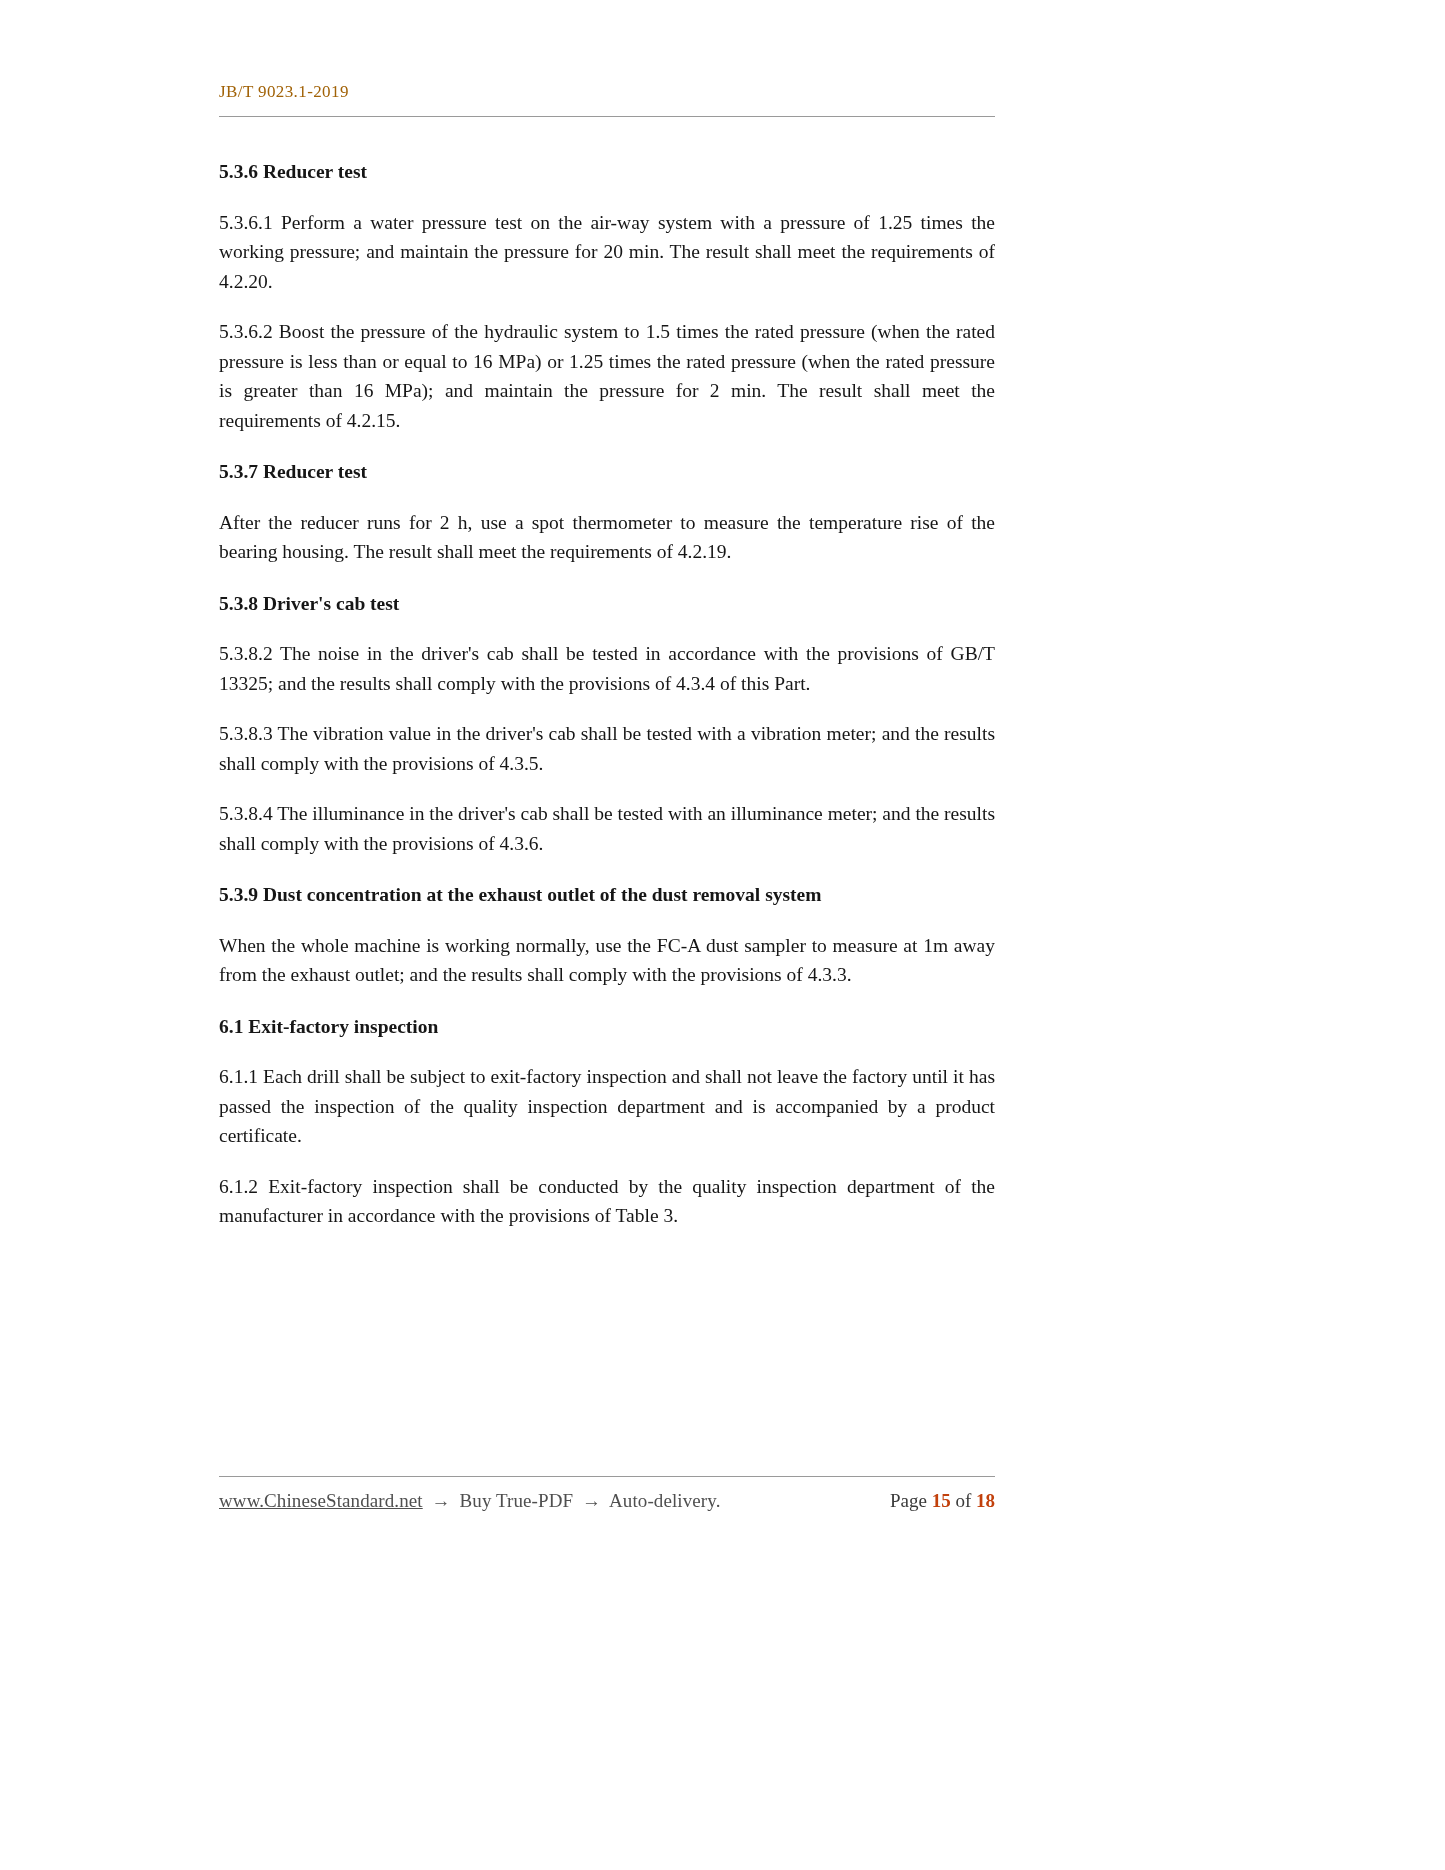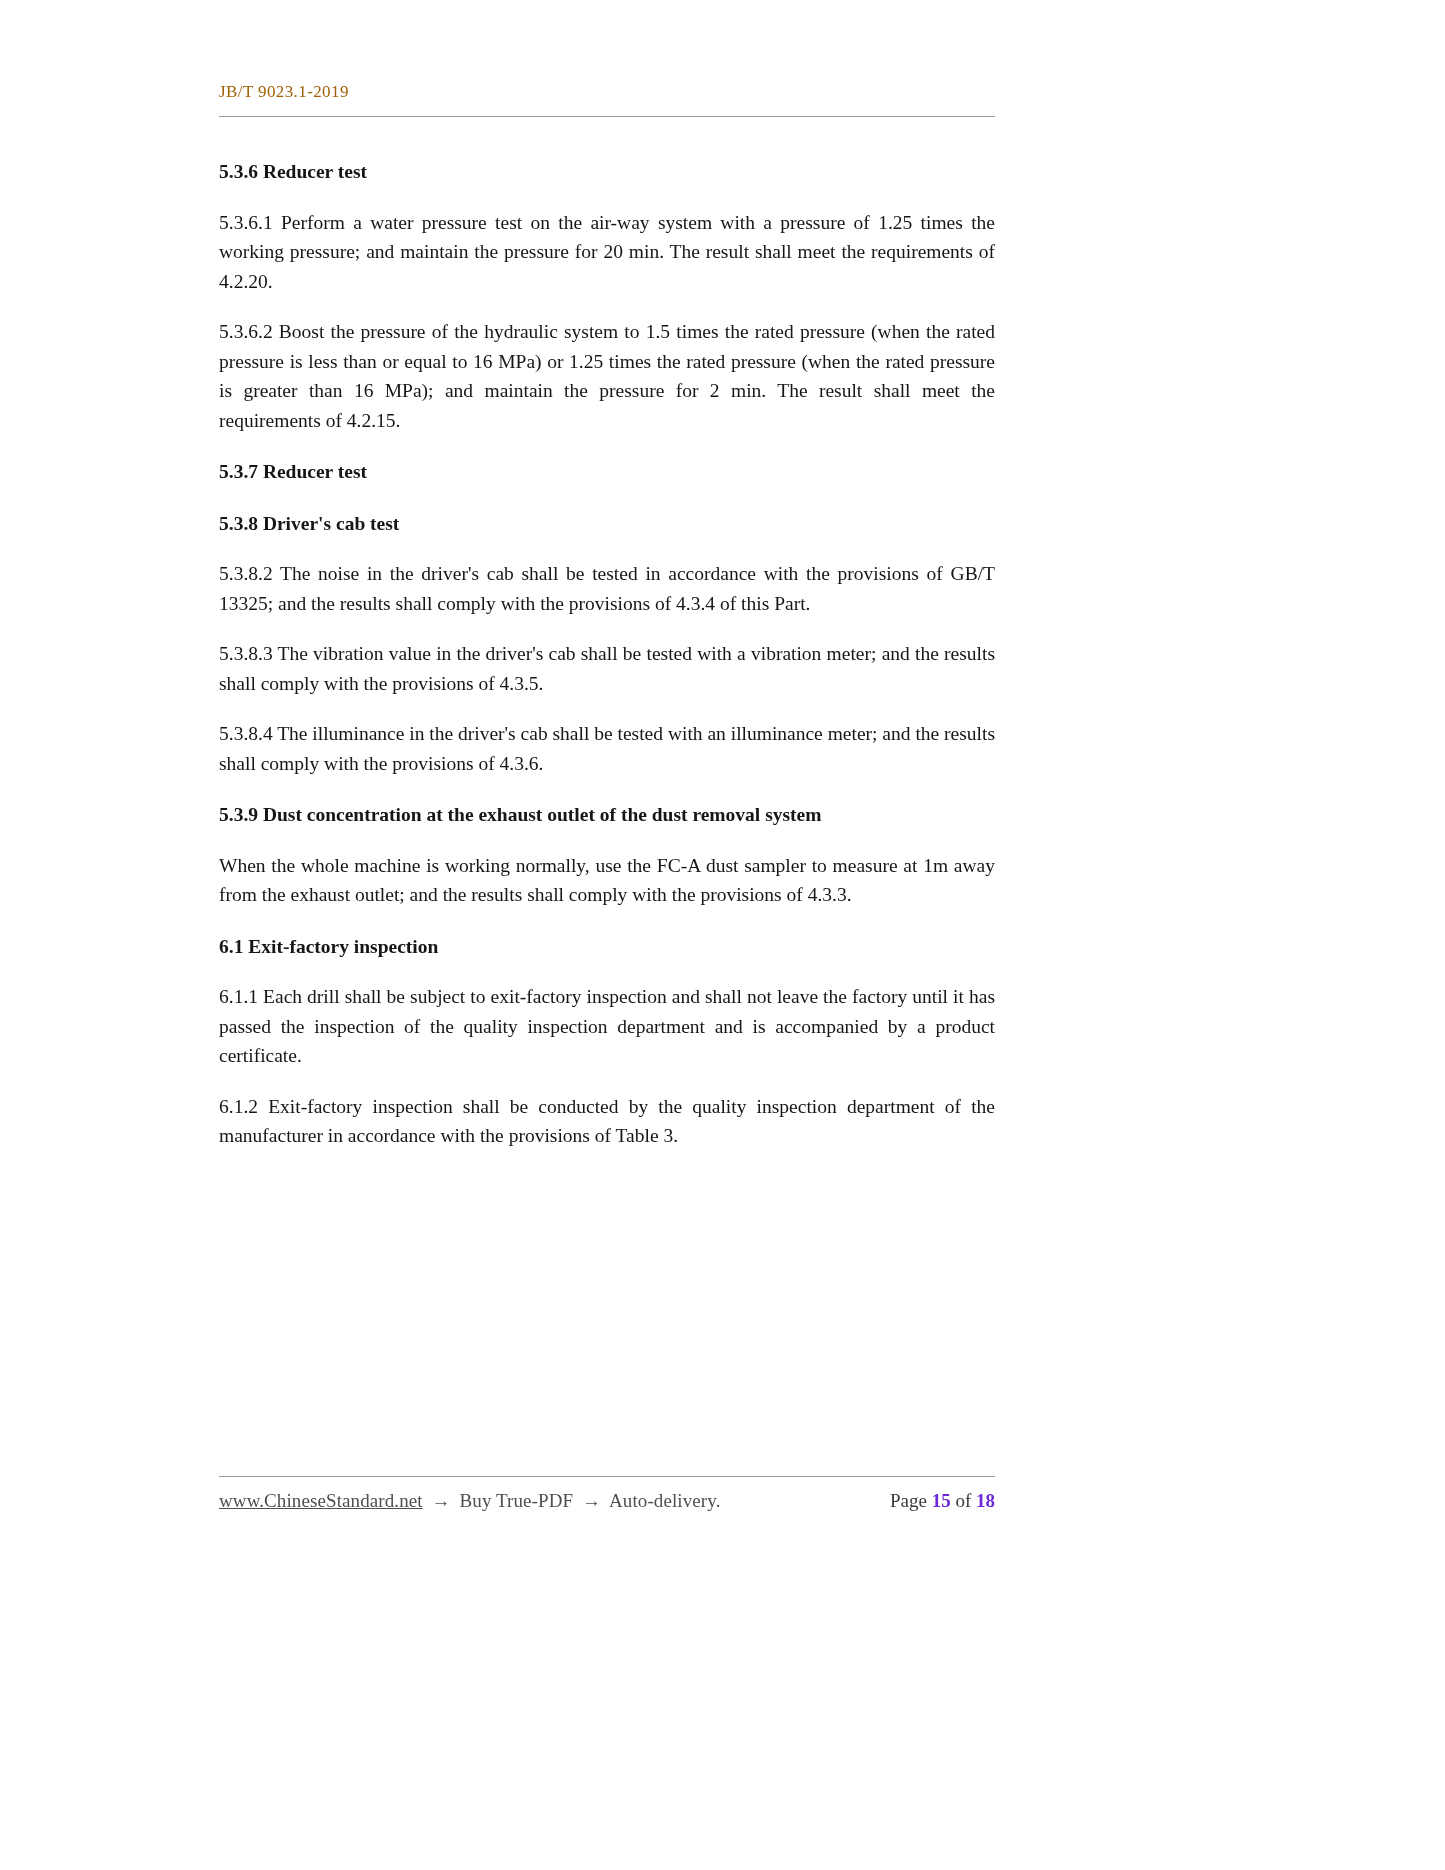--- a/index.html
+++ b/index.html
@@ -56,39 +56,40 @@
     justify-content: space-between;
     align-items: center;
     margin-top: 13px;
     font-size: 19px;
     color: #4f4f4f;
   }
   .footer-left { letter-spacing: 0.1px; }
   .footer-left .link { text-decoration: underline; cursor: pointer; }
   .footer-left .arrow { padding: 0 4px; }
   .footer-right { color: #3a3a3a; }
-  .footer-right b { color: #6d28d9; }
+  .footer-right b { color: #c2410c; }
 </style>
 </head>
 <body>
 
 <div class="header-wrap">
   <div class="doc-number">JB/T 9023.1-2019</div>
   <hr class="header-rule">
 </div>
 
 <main class="main">
   <h2 class="h3">5.3.6 Reducer test</h2>
 
   <p class="para"><b class="num">5.3.6.1</b> <span>Perform a water pressure test on the air-way system with a pressure of 1.25 times the working pressure; and maintain the pressure for 20 min. The result shall meet the requirements of 4.2.20.</span></p>
 
   <p class="para"><b class="num">5.3.6.2</b> <span>Boost the pressure of the hydraulic system to 1.5 times the rated pressure (when the rated pressure is less than or equal to 16 MPa) or 1.25 times the rated pressure (when the rated pressure is greater than 16 MPa); and maintain the pressure for 2 min. The result shall meet the requirements of 4.2.15.</span></p>
 
   <h2 class="h3">5.3.7 Reducer test</h2>
 
+  <p class="para"><span>After the reducer runs for 2 h, use a spot thermometer to measure the temperature rise of the bearing housing. The result shall meet the requirements of 4.2.19.</span></p>
 
   <h2 class="h3">5.3.8 Driver's cab test</h2>
 
 
   <p class="para"><b class="num">5.3.8.2</b> <span>The noise in the driver's cab shall be tested in accordance with the provisions of GB/T 13325; and the results shall comply with the provisions of 4.3.4 of this Part.</span></p>
 
   <p class="para"><b class="num">5.3.8.3</b> <span>The vibration value in the driver's cab shall be tested with a vibration meter; and the results shall comply with the provisions of 4.3.5.</span></p>
 
   <p class="para"><b class="num">5.3.8.4</b> <span>The illuminance in the driver's cab shall be tested with an illuminance meter; and the results shall comply with the provisions of 4.3.6.</span></p>
 

